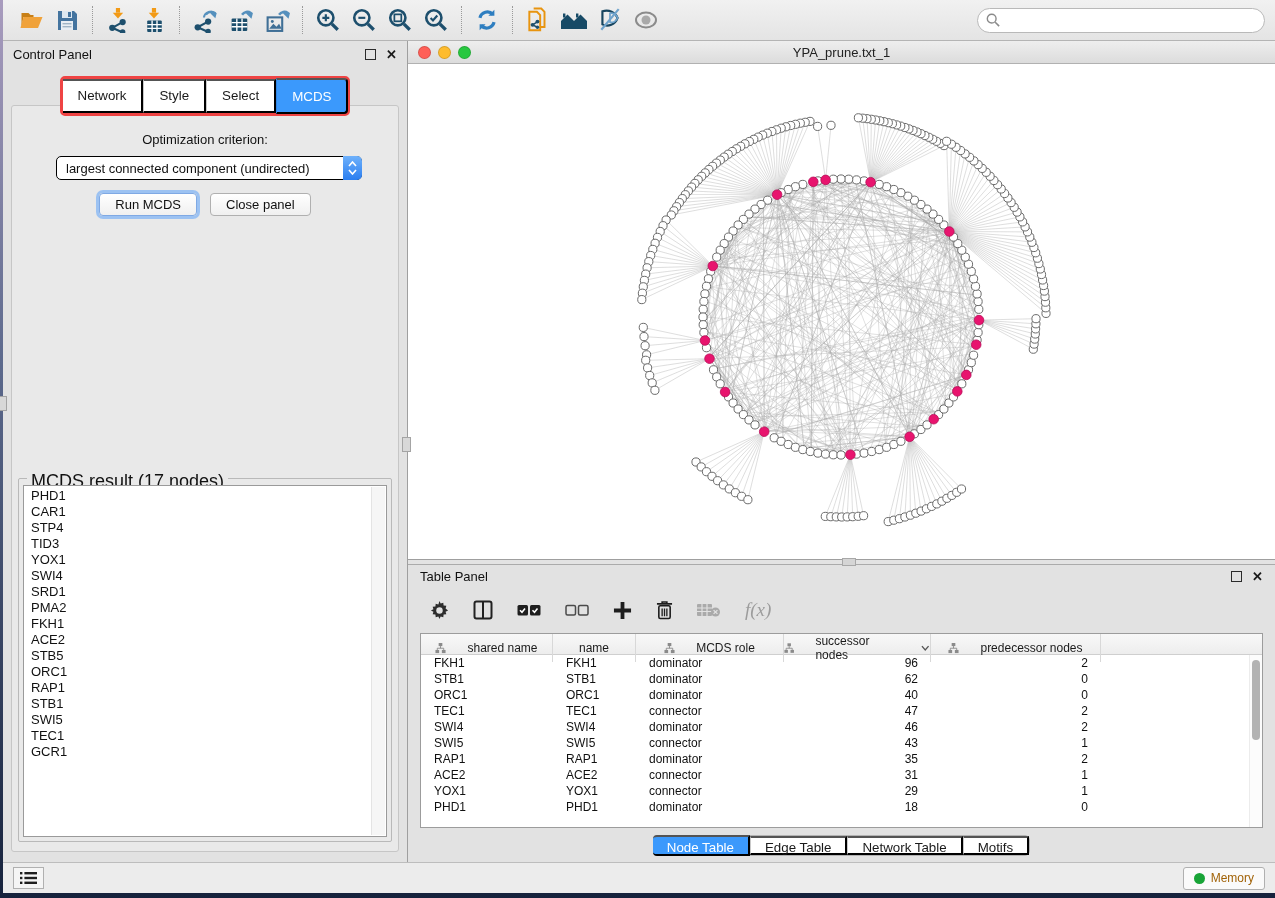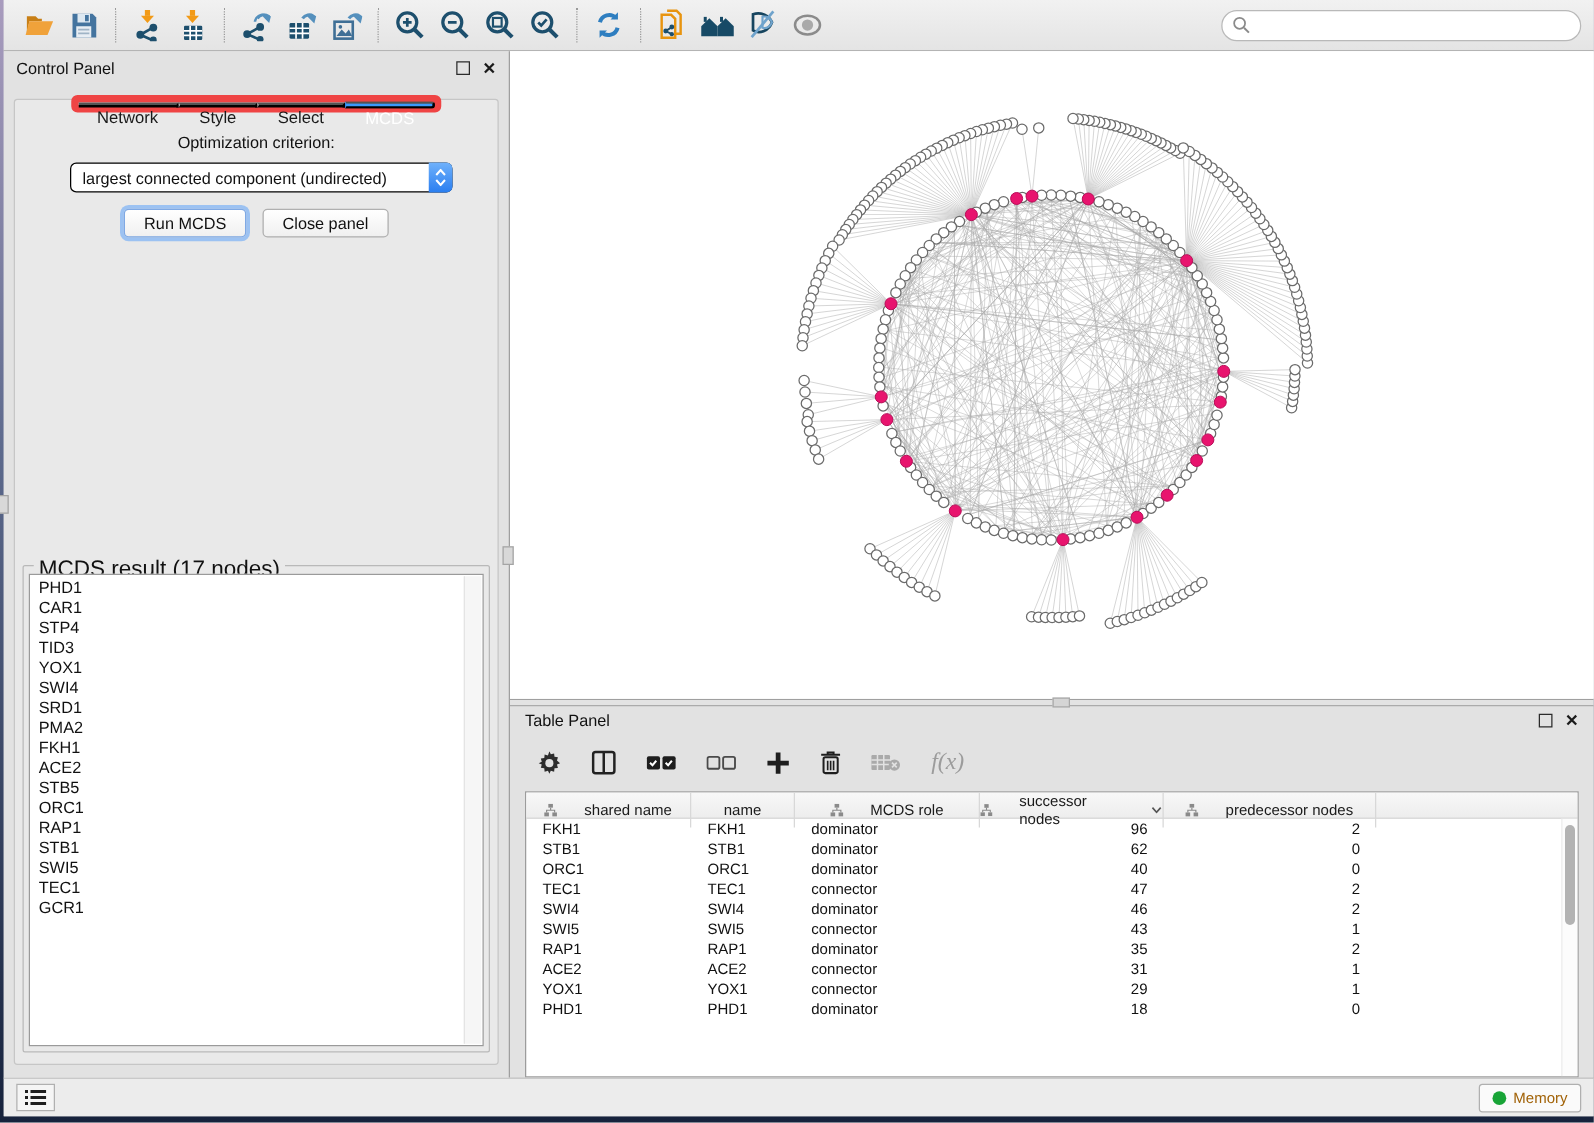--- a/index.html
+++ b/index.html
@@ -26,21 +26,21 @@
 
   
   .cpanel { width:405px; flex:0 0 405px; border-right:1px solid #9f9f9f;
     background:#e2e2e2; display:flex; flex-direction:column; position:relative; }
   .cp-header { height:27px; display:flex; align-items:center; padding:0 10px; font-size:13px; color:#111; }
   .panel-winbtns { margin-left:auto; display:flex; gap:10px; align-items:center; }
   .float-btn { width:11px; height:11px; border:1.5px solid #2b2b2b; background:transparent; cursor:pointer; }
   .close-btn { border:none; background:transparent; font-size:13px; font-weight:bold; color:#1a1a1a; cursor:pointer; line-height:1; }
 
   .cp-tabs { position:relative; z-index:2; margin:8px auto -11px; display:flex;
-    background:#fff; border:6px solid #ef4444; border-radius:5px; height:14px; font-size:13px; }
+    background:#fff; border:3px solid #ef4444; border-radius:5px; height:40px; font-size:13px; }
   .cp-tab { padding:0 15px; line-height:20px; color:#1a1a1a; border-left:1px solid #c9c9c9; cursor:pointer; background:transparent; }
   .cp-tab:first-child { border-left:none; }
   .cp-tab.active { background:#3b99fc; color:#fff; border-radius:0 4px 4px 0; margin:-1px -1px -1px 0; padding:1px 15px; line-height:21px; border-left:1px solid #2f86e6; }
 
   .cp-body { margin:0 8px 10px 8px; flex:1; background:#e9e9e9; border:1px solid #c6c6c6;
     border-radius:3px; position:relative; }
   .opt-label { text-align:center; margin-top:26px; font-size:13px; color:#111; }
   .selectrow { margin:9px 36px 0 44px; height:24px; background:#fff; border:1px solid #000000;
     border-radius:5px; display:flex; align-items:center; cursor:pointer; position:relative; }
   .selectrow .sel-text { flex:1; font-size:13px; padding-left:9px; color:#111; white-space:nowrap; }
@@ -342,20 +342,28 @@
           </div>
         </div>
       </div>
     </div>
 
     <div class="rightcol">
       <div class="vgrip" style="position:absolute;"></div>
 
       <div class="netframe" style="position:relative;">
         <div class="vgrip" style="left:-6px; top:396px;"></div>
+        <div class="net-titlebar">
+          <span class="lights">
+            <span class="light" style="background:#ff5f57"></span>
+            <span class="light" style="background:#febc2e"></span>
+            <span class="light" style="background:#28c840"></span>
+          </span>
+          <span>YPA_prune.txt_1</span>
+        </div>
         <div class="net-canvas">
           <svg width="869" height="494" viewBox="0 0 869 494">
               <g>
                 <line x1="510.5" y1="362.3" x2="302.4" y2="282.8" stroke="#a9a9a9" stroke-width="0.7" opacity="0.5"></line>
                 <line x1="553.7" y1="194.9" x2="300.9" y2="275.4" stroke="#a9a9a9" stroke-width="0.7" opacity="0.5"></line>
                 <line x1="328.2" y1="336.5" x2="306.5" y2="208.7" stroke="#a9a9a9" stroke-width="0.7" opacity="0.5"></line>
                 <line x1="300.9" y1="230.6" x2="504.3" y2="366.5" stroke="#a9a9a9" stroke-width="0.7" opacity="0.5"></line>
                 <line x1="315.7" y1="188.2" x2="368.2" y2="370.3" stroke="#a9a9a9" stroke-width="0.7" opacity="0.5"></line>
                 <line x1="374.9" y1="373.7" x2="504.3" y2="139.5" stroke="#a9a9a9" stroke-width="0.7" opacity="0.5"></line>
                 <line x1="497.8" y1="135.7" x2="418.0" y2="119.8" stroke="#a9a9a9" stroke-width="0.7" opacity="0.5"></line>
@@ -1341,20 +1349,28 @@
                 <div class="c num">18</div>
                 <div class="c num">0</div>
                 <div></div>
               </div>
               <div class="vtrack">
               <div class="vthumb"></div>
             </div>
           </div>
         </div>
 
+        <div class="tp-tabsrow">
+          <div class="tp-tabs">
+            <button class="tp-tab active">Node Table</button>
+            <button class="tp-tab">Edge Table</button>
+            <button class="tp-tab">Network Table</button>
+            <button class="tp-tab">Motifs</button>
+          </div>
+        </div>
       </div>
     </div>
   </div>
 
   <div class="statusbar">
     <button class="listbtn">
       <svg width="17" height="14" viewBox="0 0 17 14">
           <g fill="#1e1e1e">
             <rect x="0" y="1" width="2.4" height="2.4"></rect>
             <rect x="0" y="5.8" width="2.4" height="2.4"></rect>

